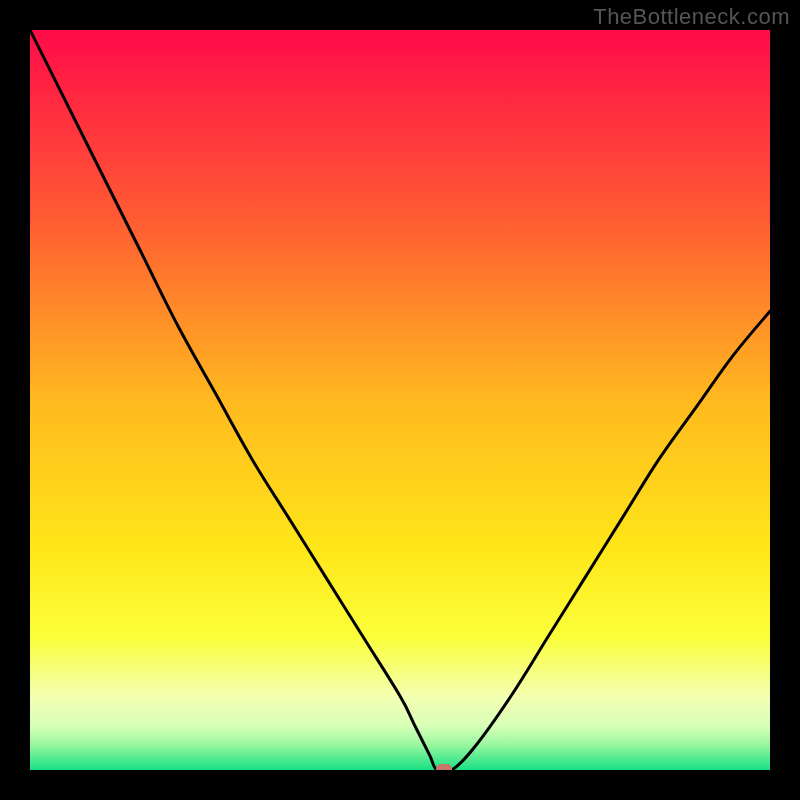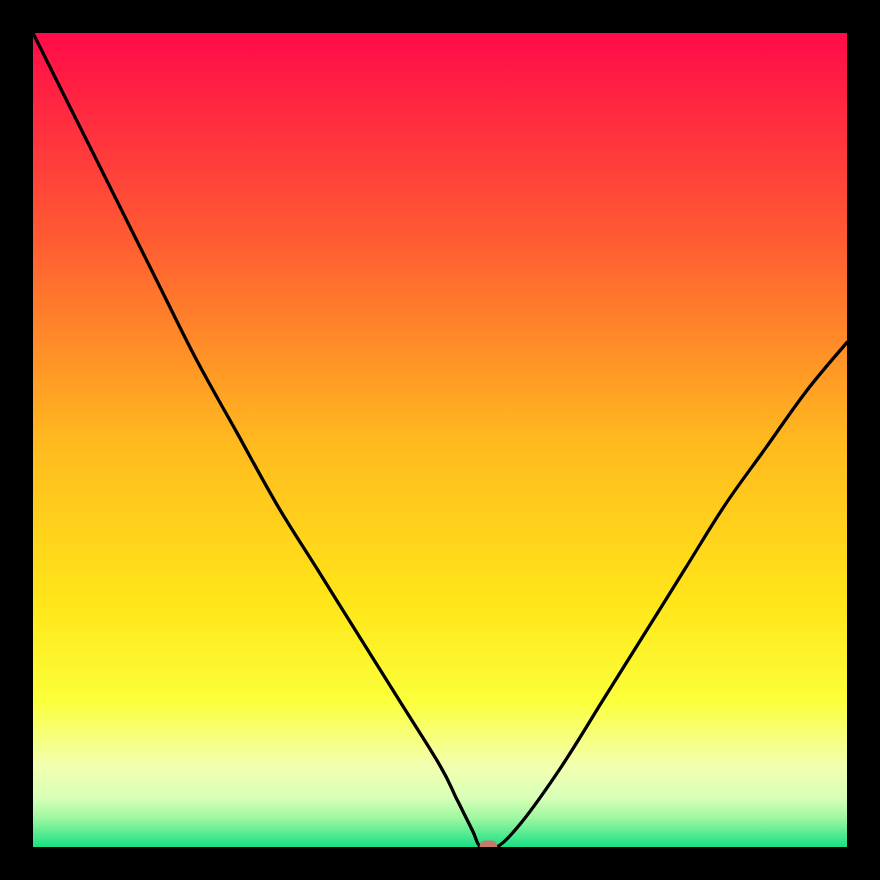--- a/index.html
+++ b/index.html
@@ -44,20 +44,21 @@
     height: 12px;
     border-radius: 5px;
     background: #c8786a;
     transform: translate(-50%, -50%);
   }
 </style>
 </head>
 <body>
 
 <div class="frame">
+  <div class="watermark">TheBottleneck.com</div>
 
   <div class="plot-area">
     <svg id="plot-svg" width="740" height="740" viewBox="0 0 740 740">
       <defs>
         <linearGradient id="bg-grad" x1="0" y1="0" x2="0" y2="1">
             <stop offset="0%" stop-color="#ff0b49"></stop>
             <stop offset="25%" stop-color="#ff5a33"></stop>
             <stop offset="50%" stop-color="#ffb91f"></stop>
             <stop offset="70%" stop-color="#ffe619"></stop>
             <stop offset="82%" stop-color="#fbff3a"></stop>

